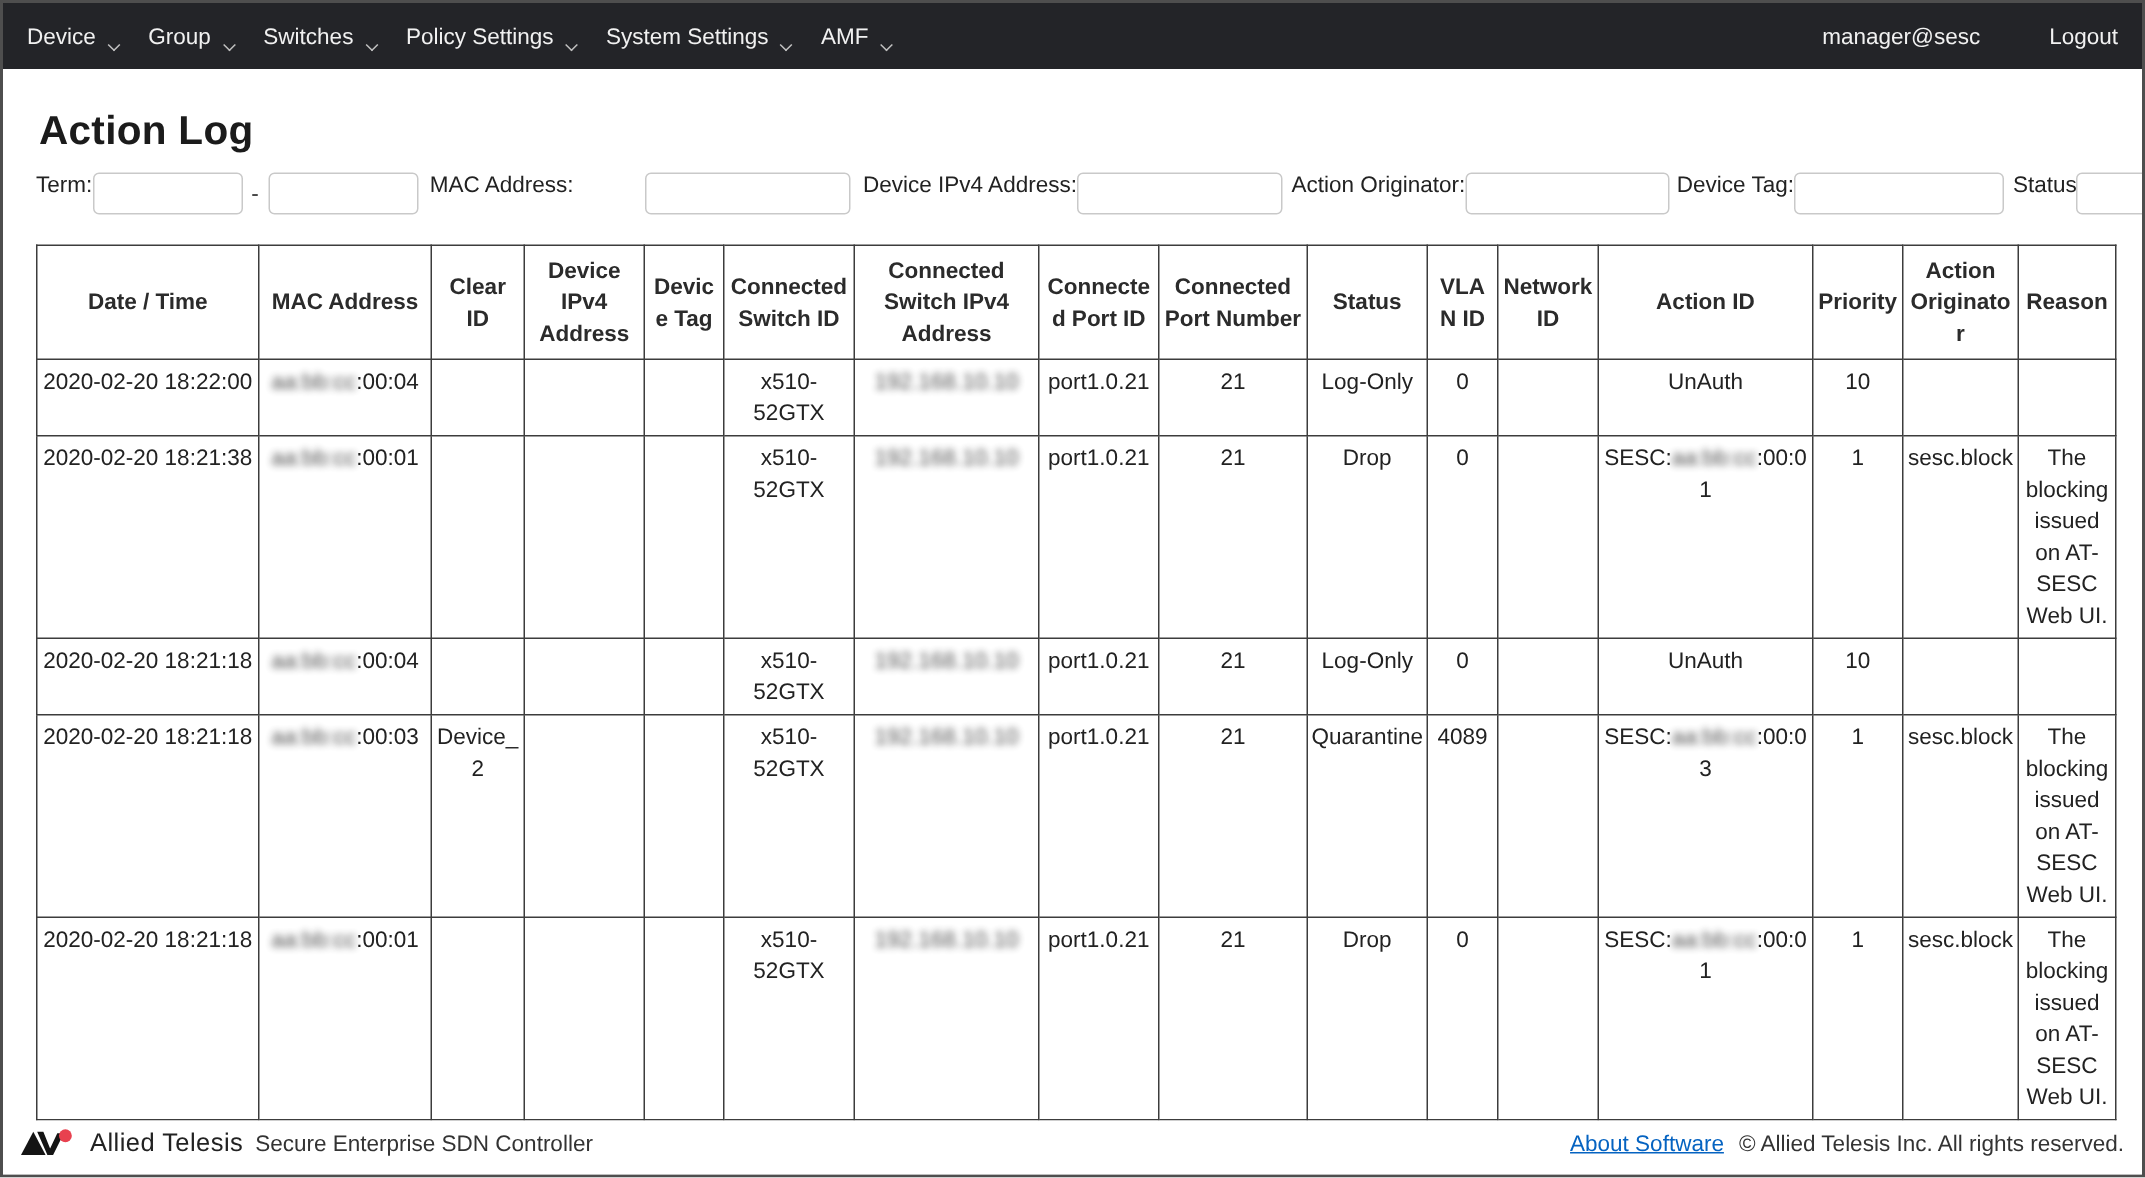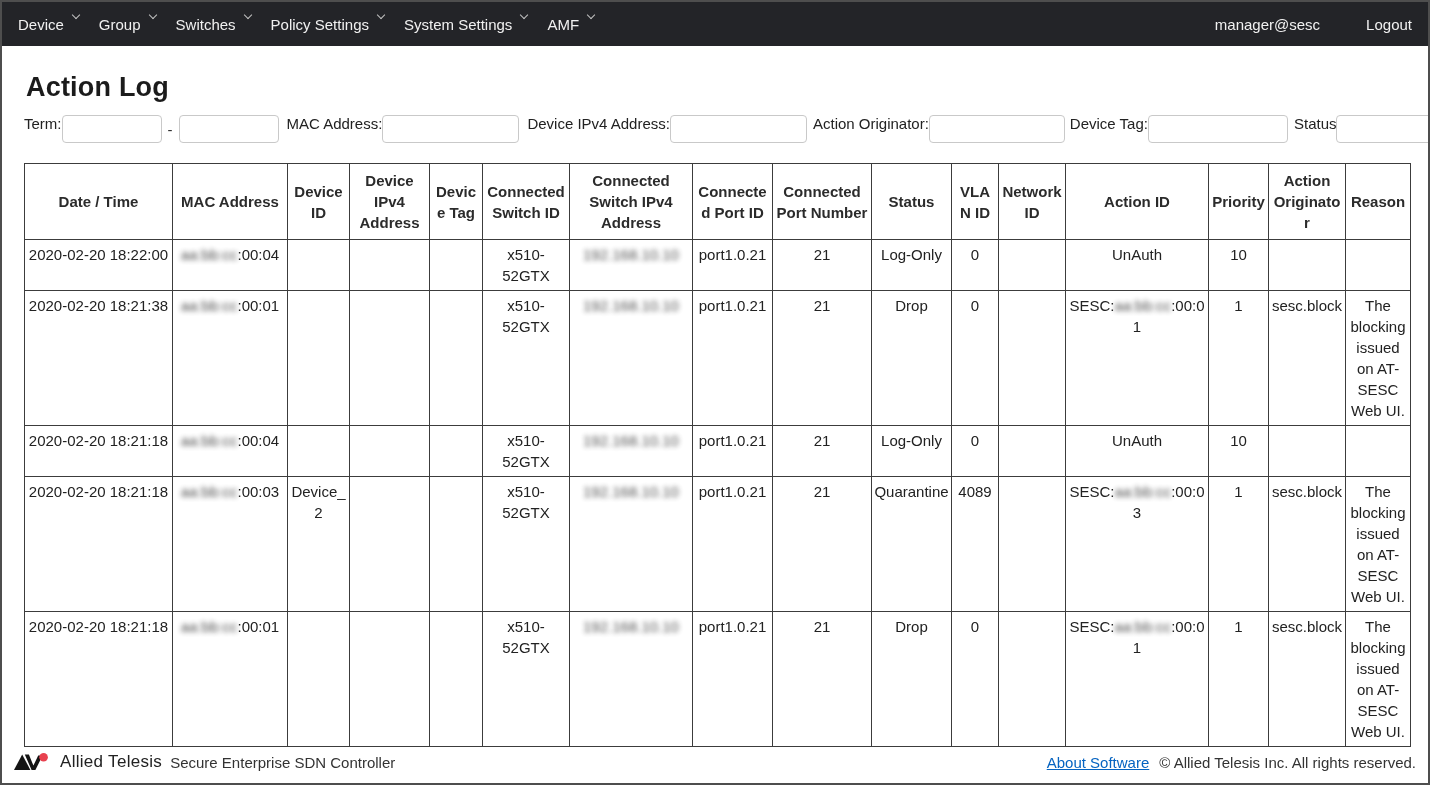--- a/index.html
+++ b/index.html
@@ -15,21 +15,21 @@
     position:relative; background:#fff; overflow:hidden;
   }
   
   .navbar {
     height:44px; background:#232428;
     display:flex; align-items:center; justify-content:space-between;
     padding:0 16px 0 16px;
   }
   .nav-left { display:flex; align-items:center; gap:20px; }
   .nav-item {
-    color:#f1f1f1; font-size:15px; display:flex; align-items:flex-start; cursor:pointer;
+    color:#f1f1f1; font-size:15px; display:flex; align-items:flex-end; cursor:pointer;
     white-space:nowrap;
   }
   .chev {
     width:6px; height:6px;
     border-right:1.6px solid #c2c2c2; border-bottom:1.6px solid #c2c2c2;
     transform:rotate(45deg); display:inline-block;
     margin-left:9px; margin-top:-4px;
   }
   .nav-right { display:flex; align-items:center; gap:46px; }
   .nav-right span { color:#f1f1f1; font-size:15px; cursor:pointer; white-space:nowrap; }
@@ -43,21 +43,21 @@
   .fgroup { display:flex; flex-direction:row; }
   .flabel { font-size:15px; color:#222; margin-bottom:6px; white-space:nowrap; }
   .finput {
     height:28px; border:1px solid #c9c9c9; border-radius:4px;
     padding:0 8px; font-size:14px; outline:none; font-family:inherit;
     background:#fff;
   }
   .term-controls { display:flex; align-items:center; gap:6px; }
   .term-controls .finput { width:100px; }
   .dash { font-size:15px; color:#333; }
-  .g-mac        { margin-left:8px; }  .g-mac .finput        { width:137px; }
+  .g-mac        { margin-left:8px;gap:48px; }  .g-mac .finput        { width:137px; }
   .g-ipv4       { margin-left:8px; }  .g-ipv4 .finput       { width:137px; }
   .g-tag        { margin-left:5px; }  .g-tag .finput        { width:140px; }
   .g-originator { margin-left:6px; }  .g-originator .finput { width:136px; }
   .g-status     { margin-left:6px; }
   .select-box {
     height:28px; width:119px; border:1px solid #c9c9c9; border-radius:4px;
     display:flex; align-items:center; justify-content:flex-end;
     padding-right:10px; background:#fff; cursor:pointer;
   }
   .select-caret {
@@ -218,21 +218,21 @@
           <col style="width: 67px;">
           <col style="width: 143px;">
           <col style="width: 60px;">
           <col style="width: 77px;">
           <col style="width: 65px;">
         </colgroup>
         <thead>
           <tr>
             <th>Date / Time</th>
             <th>MAC Address</th>
-            <th>Device ID</th>
+            <th>Clear ID</th>
             <th>Device IPv4 Address</th>
             <th>Device Tag</th>
             <th>Connected Switch ID</th>
             <th>Connected Switch IPv4 Address</th>
             <th>Connected Port ID</th>
             <th>Connected Port Number</th>
             <th>Status</th>
             <th>VLAN ID</th>
             <th>Network ID</th>
             <th>Action ID</th>

